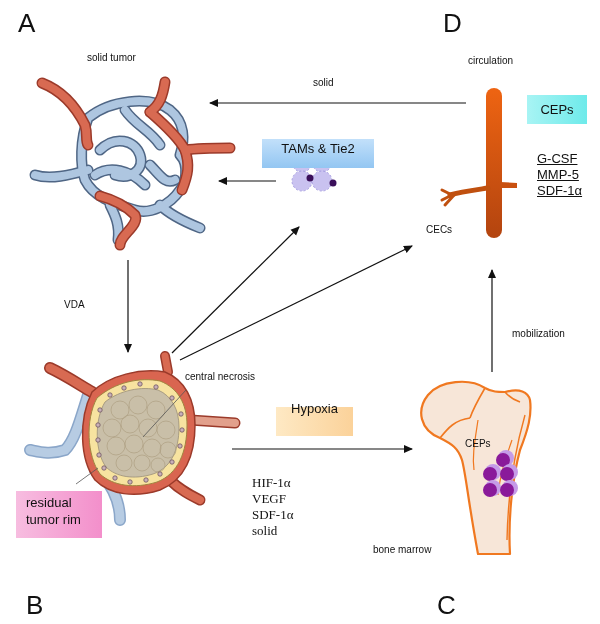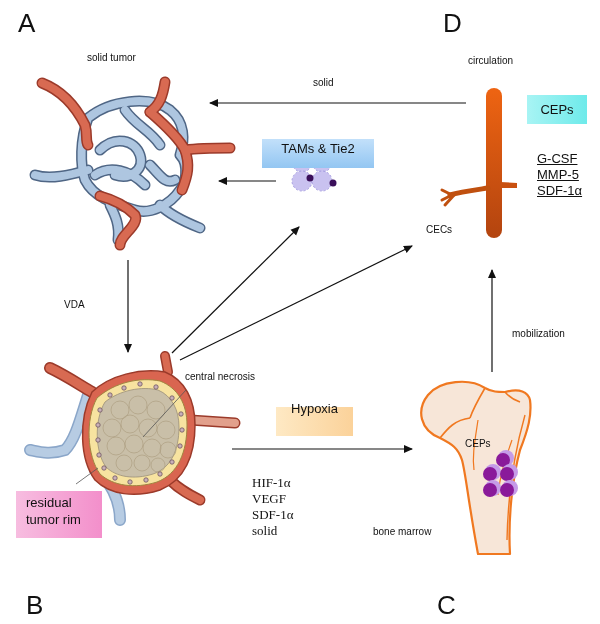--- a/index.html
+++ b/index.html
@@ -207,21 +207,21 @@
 <div class="abs panel-letter" style="left:437px;top:590px;">C</div>
 <div class="abs panel-letter" style="left:443px;top:8px;">D</div>
 
 <div class="abs lbl" style="left:87px;top:52px;">solid tumor</div>
 <div class="abs lbl" style="left:313px;top:77px;">solid</div>
 <div class="abs lbl" style="left:468px;top:55px;">circulation</div>
 <div class="abs lbl" style="left:64px;top:299px;">VDA</div>
 <div class="abs lbl" style="left:185px;top:371px;">central necrosis</div>
 <div class="abs lbl" style="left:426px;top:224px;text-align:right;">CECs</div>
 <div class="abs lbl" style="left:512px;top:328px;">mobilization</div>
-<div class="abs lbl" style="left:373px;top:526px;">bone marrow</div>
+<div class="abs lbl" style="left:373px;top:544px;">bone marrow</div>
 <div class="abs lbl" style="left:465px;top:438px;">CEPs</div>
 
 <div class="abs box" style="left:262px;top:139px;width:112px;height:18px;">TAMs &amp; Tie2</div>
 <div class="abs box" style="left:527px;top:95px;width:60px;height:29px;">CEPs</div>
 <div class="abs box" style="left:276px;top:394px;width:77px;height:29px;">Hypoxia</div>
 <div class="abs" style="left:26px;top:494px;font-size:13px;line-height:17px;white-space:pre-line;">residual
 tumor rim</div>
 
 <div class="abs stack" style="left:537px;top:151px;text-decoration:underline;">
   <div>G-CSF</div>

